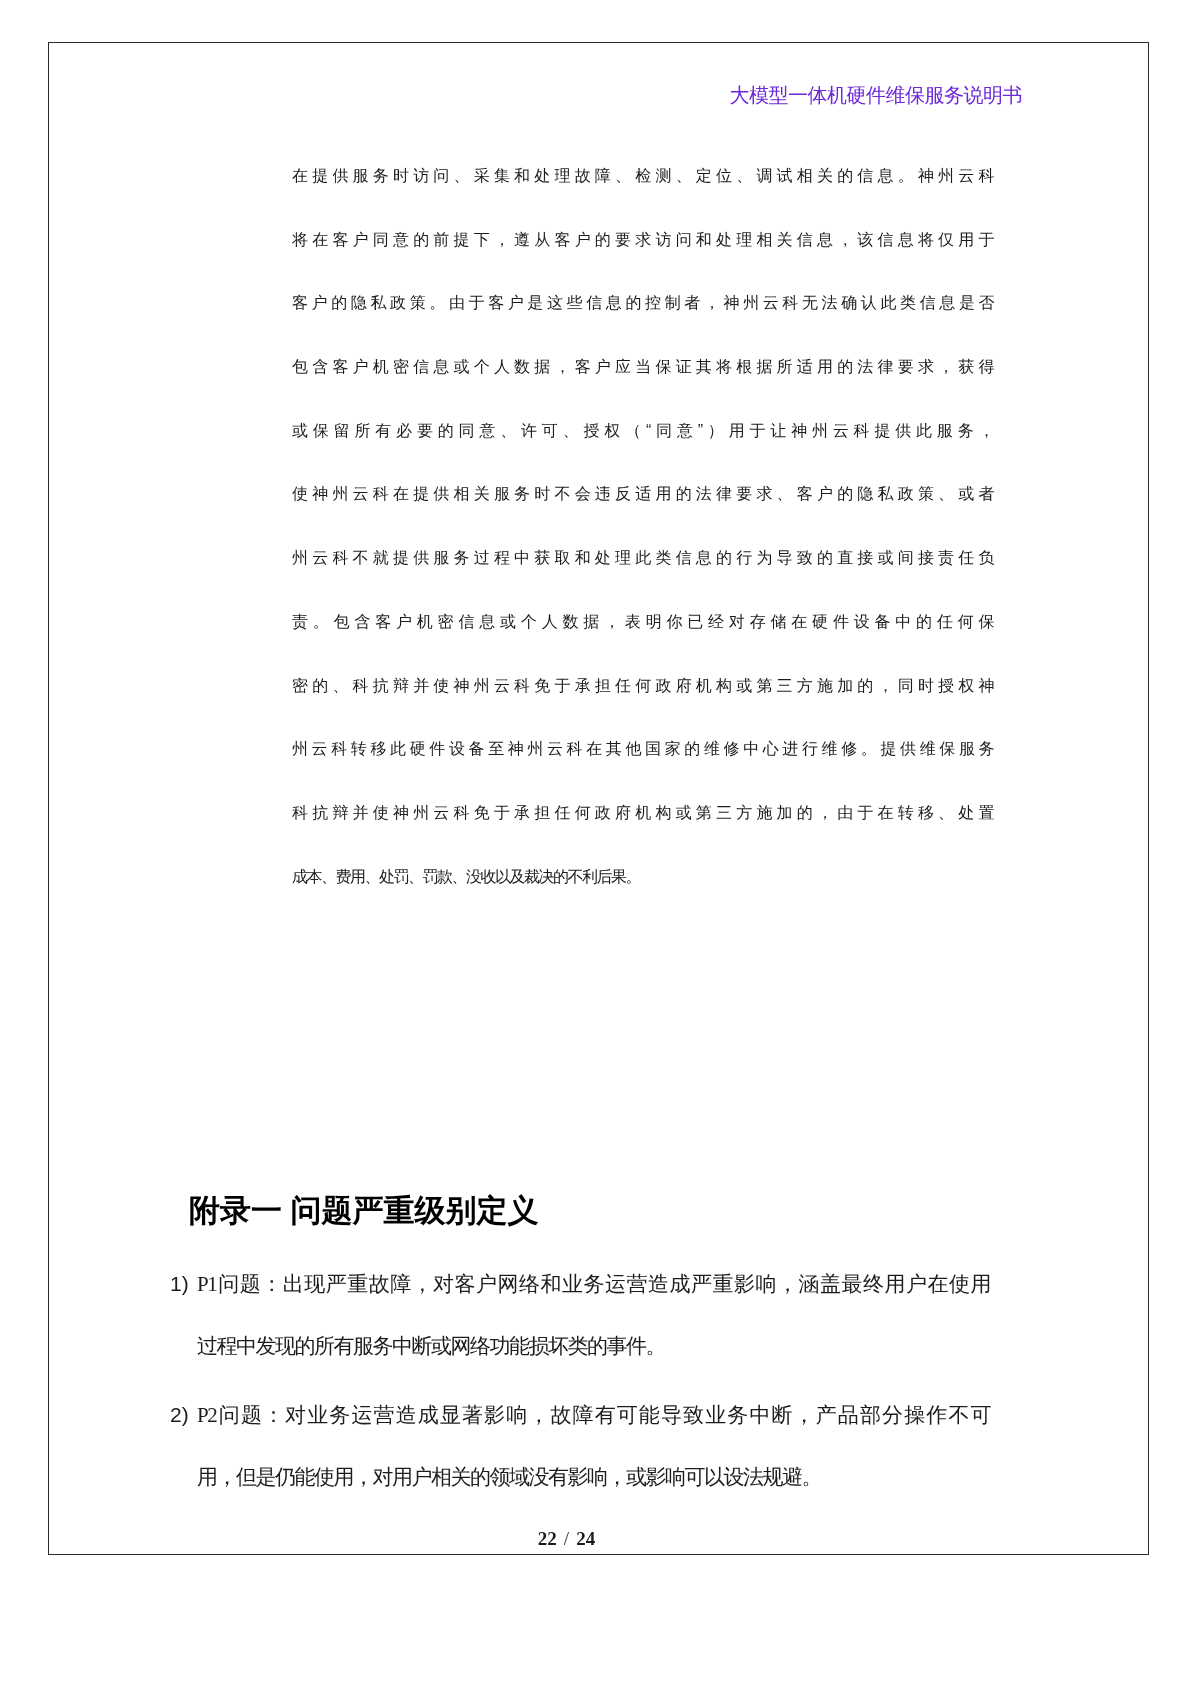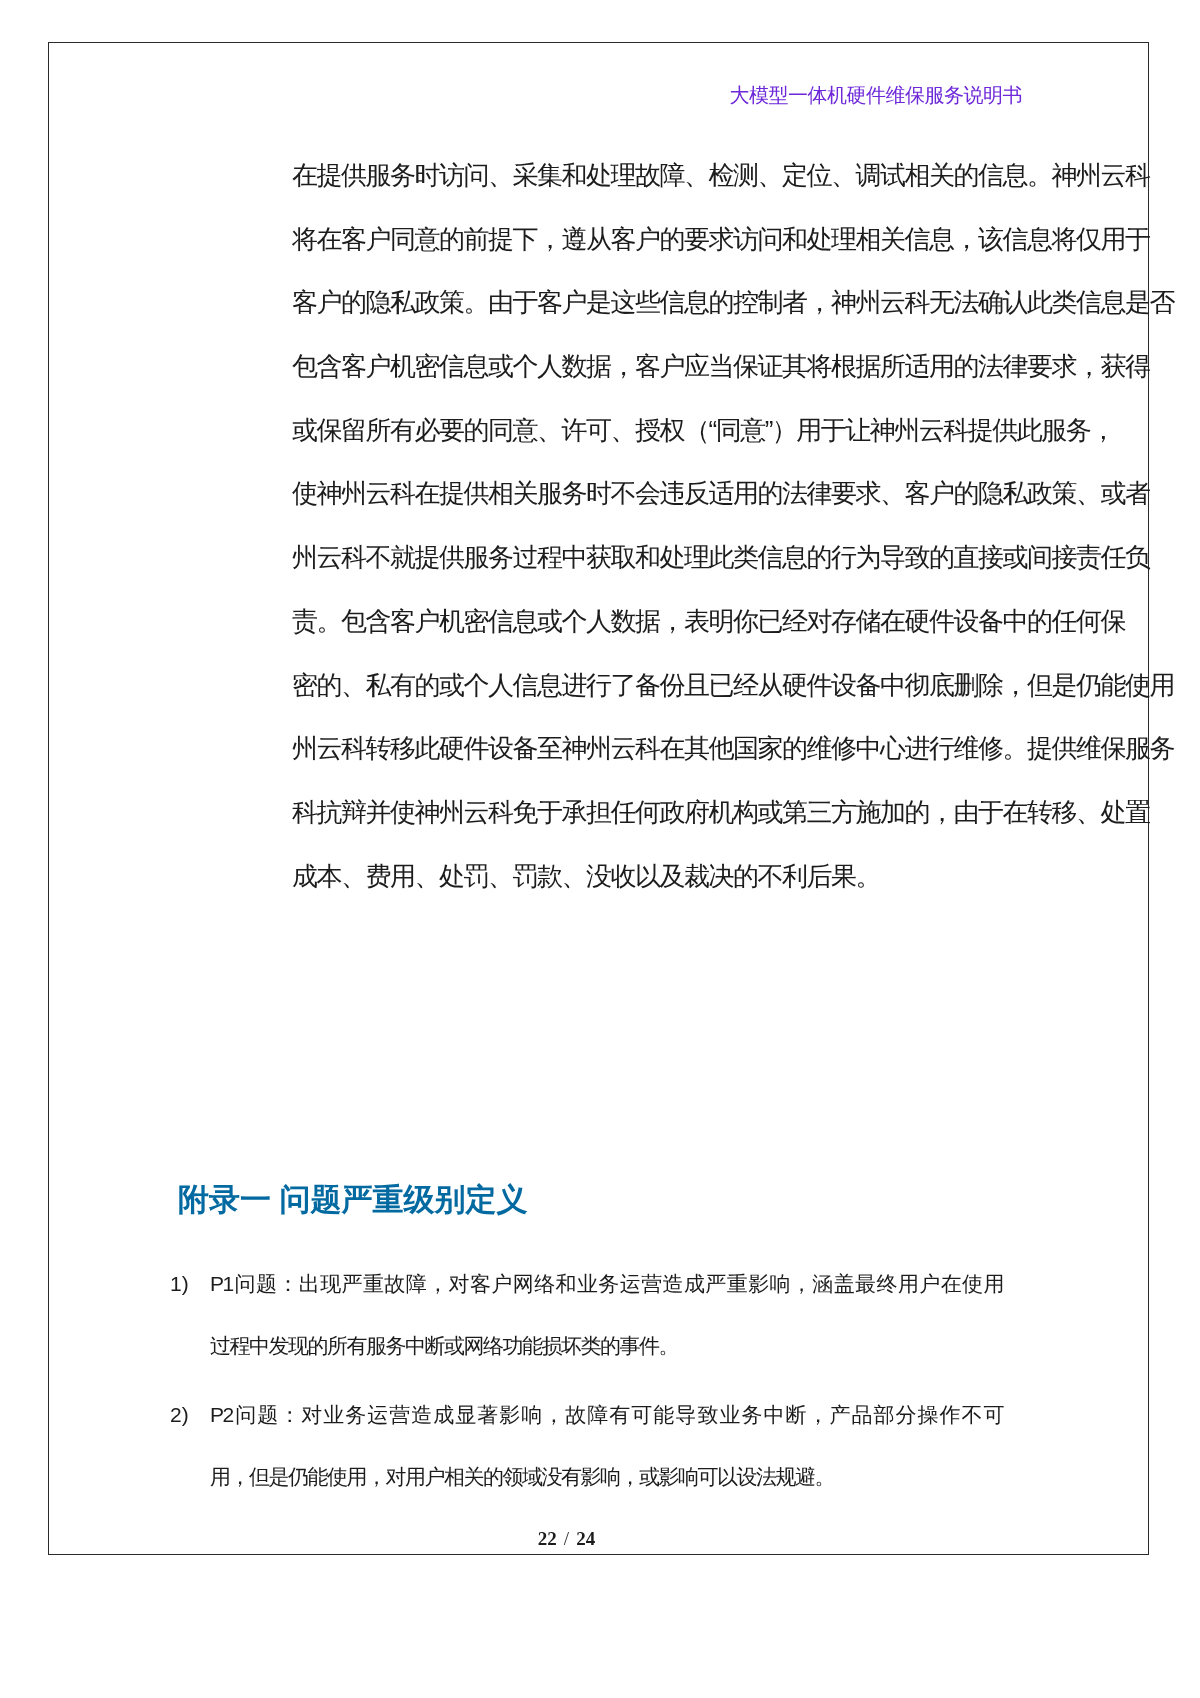--- a/index.html
+++ b/index.html
@@ -33,48 +33,48 @@
   }
   .paragraph {
     position: absolute;
     left: 292px; top: 144px;
     width: 701px;
     color: #1c1c1c;
   }
   .pline {
     height: 63.7px;
     line-height: 63.7px;
-    font-size: 26px;
+    font-size: 16px;
     letter-spacing: -1.5px;
     white-space: nowrap;
     text-align: justify;
     text-align-last: justify;
   }
   .pline.last {
     text-align-last: left;
   }
   .appendix-heading {
     position: absolute;
     left: 173px; top: 1172px;
-    margin: 5px;
+    margin: 16px;
     font-size: 31px;
     font-weight: bold;
     letter-spacing: 0px;
-    color: #0369a1;
+    color: #000000;
     white-space: nowrap;
     line-height: 46px;
   }
   .list-item { position: absolute; left: 170px; width: 823px; color: #1c1c1c; }
   .list-item .marker {
     position: absolute;
     left: 0; top: 0;
     height: 62px; line-height: 62px;
     font-size: 21px;
   }
-  .item-lines { margin-left: 40px; width: 793px; }
+  .item-lines { margin-left: 27px; width: 793px; font-family: Liberation Serif, serif; }
   .iline {
     height: 62px; line-height: 62px;
     font-size: 21px;
     letter-spacing: -1.5px;
     white-space: nowrap;
     text-align: justify;
   }
   .iline.flush { text-align-last: justify; }
   .item-1 { top: 1253px; }
   .item-2 { top: 1384px; }
@@ -101,21 +101,21 @@
 
   <div class="paragraph">
     <div class="pline">在提供服务时访问、采集和处理故障、检测、定位、调试相关的信息。神州云科</div>
     <div class="pline">将在客户同意的前提下，遵从客户的要求访问和处理相关信息，该信息将仅用于</div>
     <div class="pline">客户的隐私政策。由于客户是这些信息的控制者，神州云科无法确认此类信息是否</div>
     <div class="pline">包含客户机密信息或个人数据，客户应当保证其将根据所适用的法律要求，获得</div>
     <div class="pline">或保留所有必要的同意、许可、授权（“同意”）用于让神州云科提供此服务，</div>
     <div class="pline">使神州云科在提供相关服务时不会违反适用的法律要求、客户的隐私政策、或者</div>
     <div class="pline">州云科不就提供服务过程中获取和处理此类信息的行为导致的直接或间接责任负</div>
     <div class="pline">责。包含客户机密信息或个人数据，表明你已经对存储在硬件设备中的任何保</div>
-    <div class="pline">密的、私有的或个人信息进行了备份且已经从硬件设备中彻底删除，但是仍能使用</div>
+    <div class="pline">密的、科抗辩并使神州云科免于承担任何政府机构或第三方施加的，同时授权神</div>
     <div class="pline">州云科转移此硬件设备至神州云科在其他国家的维修中心进行维修。提供维保服务</div>
     <div class="pline">科抗辩并使神州云科免于承担任何政府机构或第三方施加的，由于在转移、处置</div>
     <div class="pline last">成本、费用、处罚、罚款、没收以及裁决的不利后果。</div>
   </div>
 
   <h1 class="appendix-heading">附录一 问题严重级别定义</h1>
 
   <div class="list-item item-1">
     <span class="marker">1)</span>
     <div class="item-lines">

